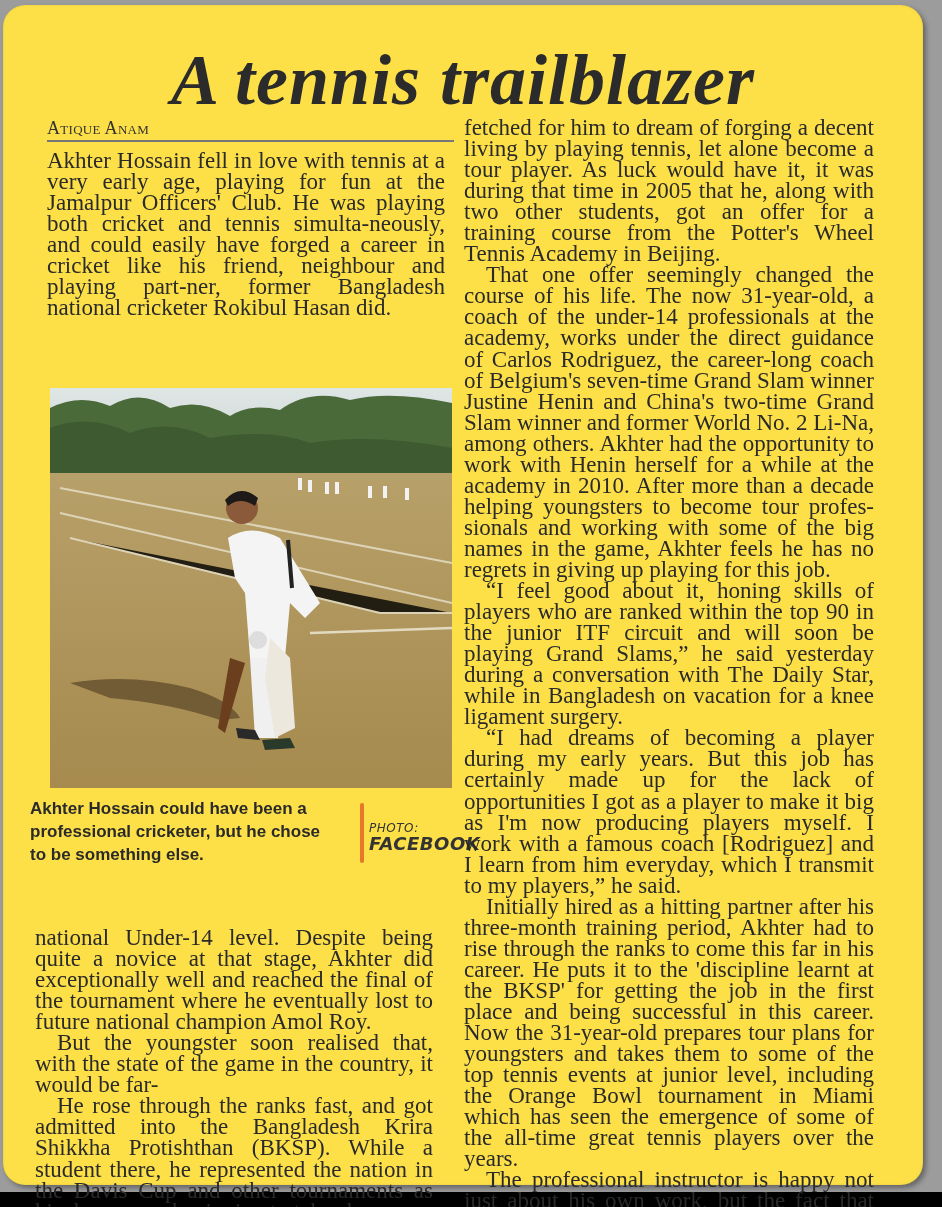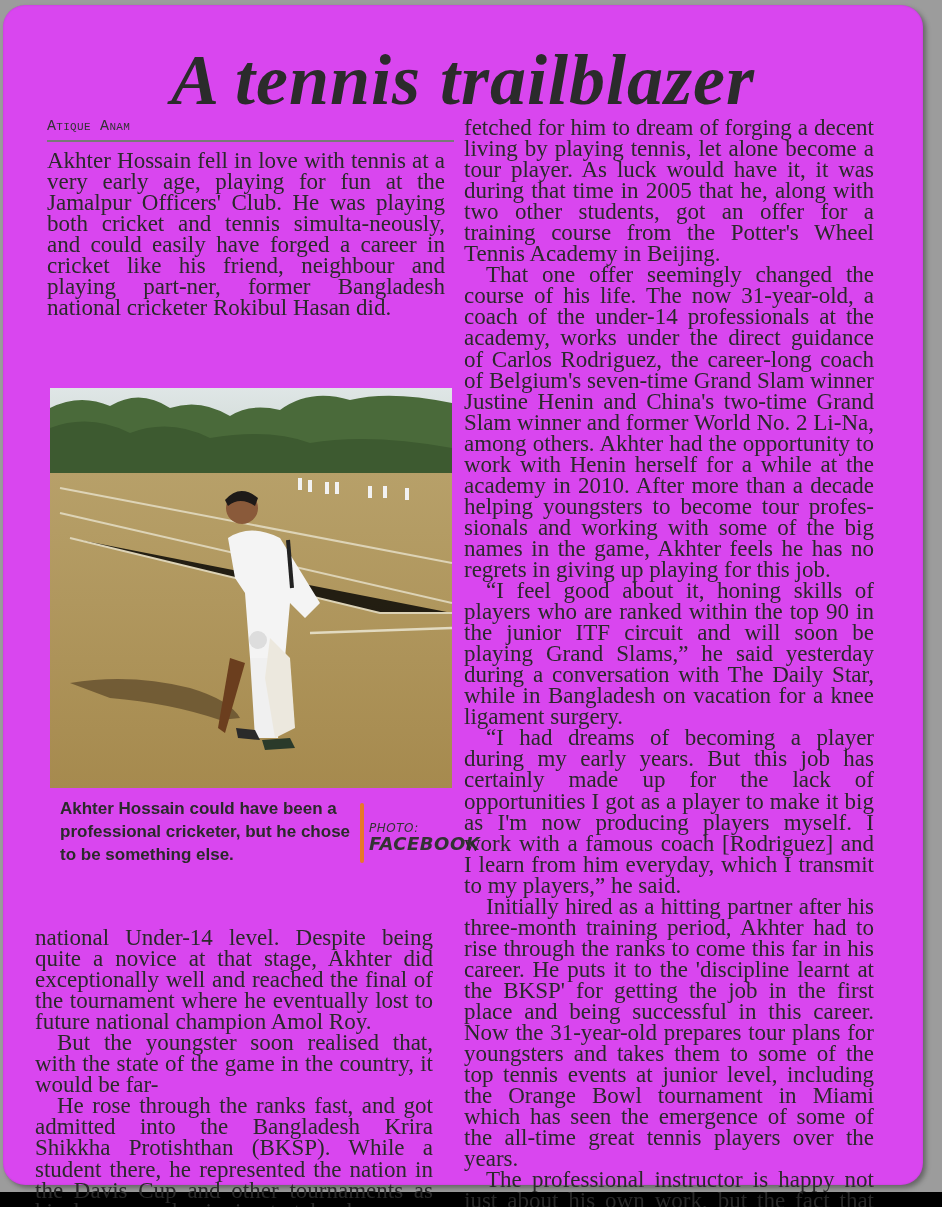--- a/index.html
+++ b/index.html
@@ -5,46 +5,46 @@
   html, body { margin:0; padding:0; }
   body {
     width:942px; height:1207px; background:#000; position:relative; overflow:hidden;
     font-family:"DejaVu Serif", serif;
   }
   .page-frame {
     position:absolute; left:0; top:0; width:942px; height:1192px; background:#9c9c9c;
   }
   .page {
     position:absolute; left:3px; top:5px; width:920px; height:1180px;
-    background:#d946ef; border-radius:22px;
+    background:#fde047; border-radius:22px;
     box-shadow: 3px 3px 5px rgba(0,0,0,0.35), inset 0 0 2px rgba(0,0,0,0.15);
   }
   .headline {
     position:absolute; left:0; width:920px; top:36px; text-align:center;
     font-family:"Liberation Serif", serif; font-style:italic; font-weight:bold;
     font-size:72px; line-height:78px; color:#2b2b2b; letter-spacing:1px;
   }
   .col { position:absolute; color:#2a2a2a; font-family:"Liberation Serif", serif;
     font-size:23px; line-height:21.05px; text-align:justify; }
   .col p { margin:0; text-indent:0; }
   .col p.ind { text-indent:22px; }
   .byline {
     position:absolute; left:47px; top:118px; width:407px; height:22px;
-    border-bottom:2px solid #777; font-family:Liberation Mono, monospace;
-    font-size:15px; color:#333; font-variant:small-caps; letter-spacing:0.3px;
+    border-bottom:2px solid #777; font-family:Liberation Serif, serif;
+    font-size:18px; color:#333; font-variant:small-caps; letter-spacing:0.3px;
   }
   .colA1 { left:47px; top:150px; width:398px; }
   .colA2 { left:35px; top:894px; width:398px;margin-top:33px; }
   .colB  { left:464px; top:117px; width:410px; }
   .photo {
     position:absolute; left:50px; top:388px; width:402px; height:400px; overflow:hidden;
     background:#b89a5c;
   }
   .caption {
-    position:absolute; left:60px; top:797px; width:300px;
+    position:absolute; left:30px; top:797px; width:300px;
     font-family:"Liberation Sans", sans-serif; font-weight:bold; font-size:17px;
     line-height:23px; color:#2a2a2a;
   }
   .credit-bar { position:absolute; left:360px; top:803px; width:4px; height:60px; background:#e8772a; border-radius:2px; }
   .credit { position:absolute; left:369px; top:820px; font-family:"DejaVu Sans", sans-serif; font-size:12px; line-height:16px; color:#333; letter-spacing:0.5px;font-style:italic; }
   .credit b { font-weight:bold; font-size:18px; }
 </style>
 </head>
 <body>
 

